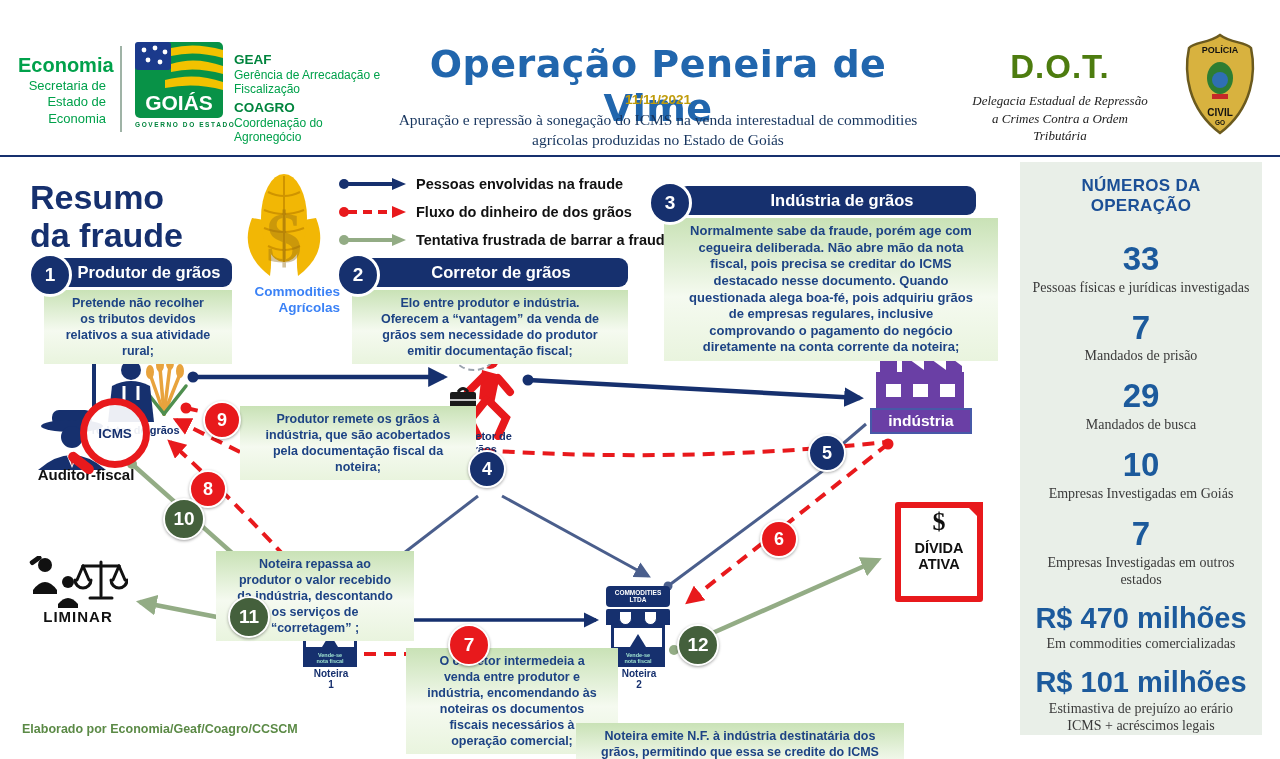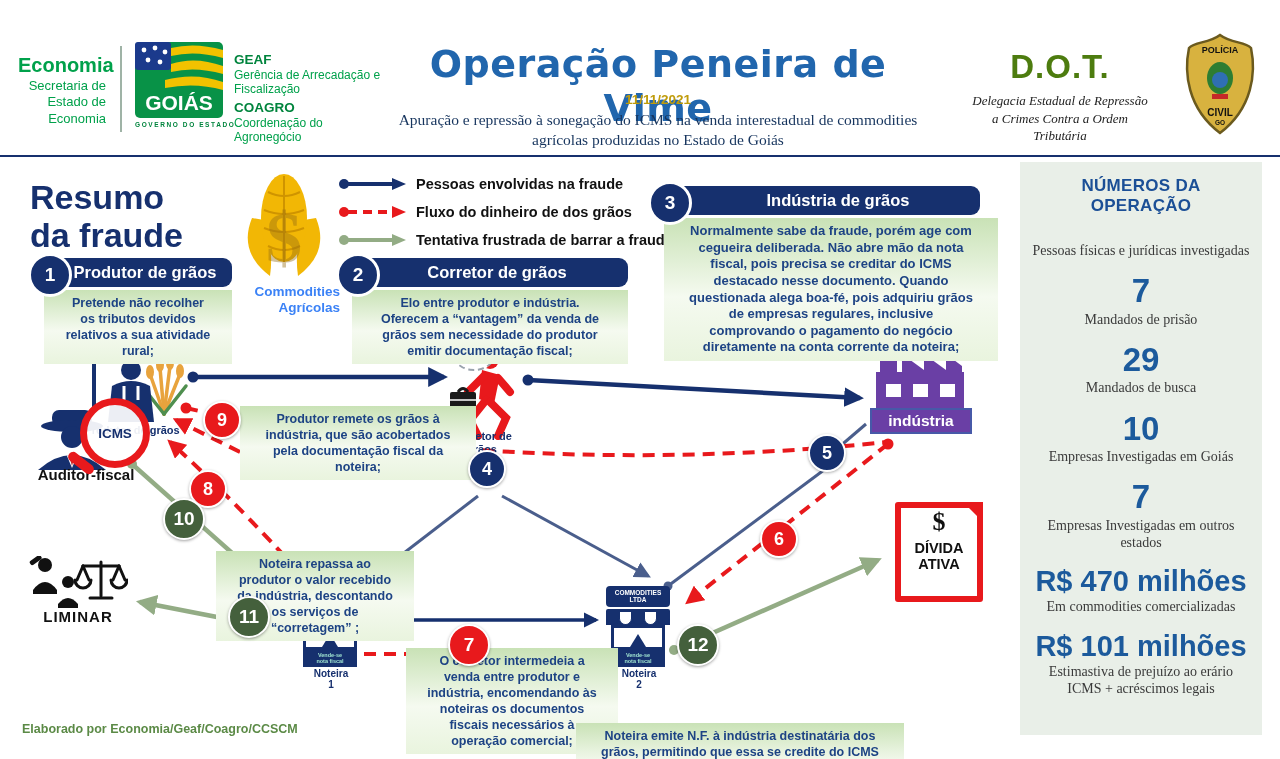--- a/index.html
+++ b/index.html
@@ -28,21 +28,21 @@
   .corn-label{font-weight:bold;color:#3b82f6;font-size:13.5px;text-align:right;line-height:1.2;}
   .legend-row{display:flex;align-items:center;gap:8px;margin-bottom:12px;}
   .legend-label{font-weight:bold;color:#111;font-size:14.5px;}
 
   
   .section{position:absolute;}
   .sec-num{position:absolute;left:-8px;top:-5px;width:38px;height:38px;border-radius:50%;
            background:#16306e;border:3px solid #fff;color:#fff;font-weight:bold;font-size:19px;
            display:flex;align-items:center;justify-content:center;z-index:6;}
   .sec-hdr{background:#16306e;color:#fff;font-weight:bold;font-size:16.5px;text-align:center;
-           border-radius:9px;padding:5px 8px 5px 30px;position:relative;z-index:5;}
+           border-radius:9px;padding:5px 0 5px 30px;position:relative;z-index:5;}
   .gbox{background:linear-gradient(180deg,#c9e2b6 0%,#f5faf0 55%,#e9f4de 100%);
         color:#1d4384;font-weight:bold;font-size:12.5px;text-align:center;line-height:1.28;
         padding:5px 20px;position:relative;z-index:4;}
   .section .gbox{margin-top:3px;margin-left:8px;}
 
   
   .circ{position:absolute;width:34px;height:34px;border-radius:50%;display:flex;align-items:center;
         justify-content:center;color:#fff;font-weight:bold;font-size:18px;border:2.5px solid #fff;
         box-shadow:0 1px 3px rgba(0,0,0,.35);z-index:7;}
   .circ.red{background:#e8191c;}  .circ.navy{background:#16306e;}  .circ.green{background:#44603c;}
@@ -449,20 +449,21 @@
   <div class="circ green big" style="left:677px;top:624px">12</div>
 
   <div class="abs gbox" style="left:240px;top:406px;width:196px">Produtor remete os grãos à indústria, que são acobertados pela documentação fiscal da noteira;</div>
   <div class="abs gbox" style="left:216px;top:477px;width:158px">Noteira repassa ao produtor o valor recebido da indústria, descontando os serviços de “corretagem” ;</div>
   <div class="abs gbox" style="left:406px;top:484px;width:172px">O corretor intermedeia a venda entre produtor e indústria, encomendando às noteiras os documentos fiscais necessários à operação comercial;</div>
   <div class="abs gbox" style="left:576px;top:453px;width:288px">Noteira emite N.F. à indústria destinatária dos grãos, permitindo que essa se credite do ICMS destacado no documento, em regra no percentual de 12% do valor da operação;</div>
 
   <div class="abs panel" style="left:1020px;top:162px;width:242px;height:573px">
     <div class="panel-title">NÚMEROS DA OPERAÇÃO</div>
     <div class="stat">
+      <div class="stat-value">33</div>
       <div class="stat-label">Pessoas físicas e jurídicas investigadas</div>
     </div>
     <div class="stat">
       <div class="stat-value">7</div>
       <div class="stat-label">Mandados de prisão</div>
     </div>
     <div class="stat">
       <div class="stat-value">29</div>
       <div class="stat-label">Mandados de busca</div>
     </div>

